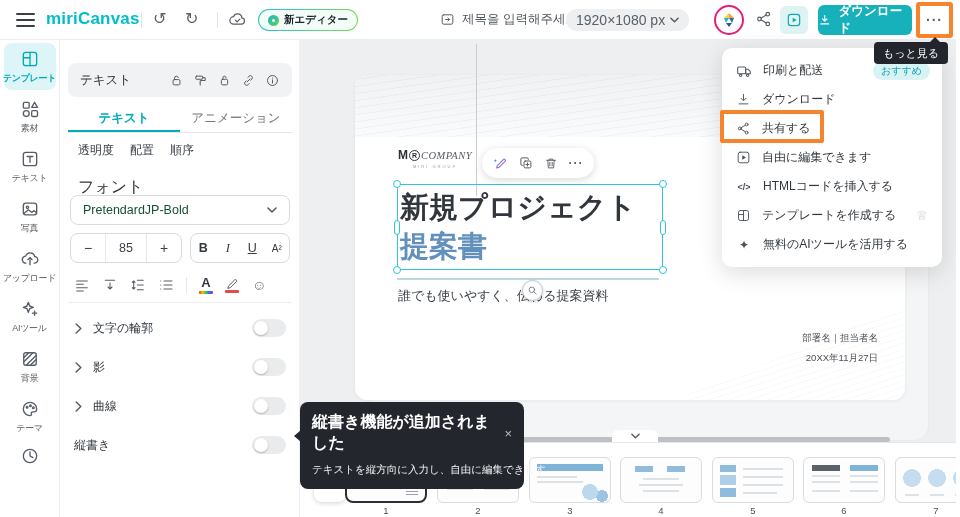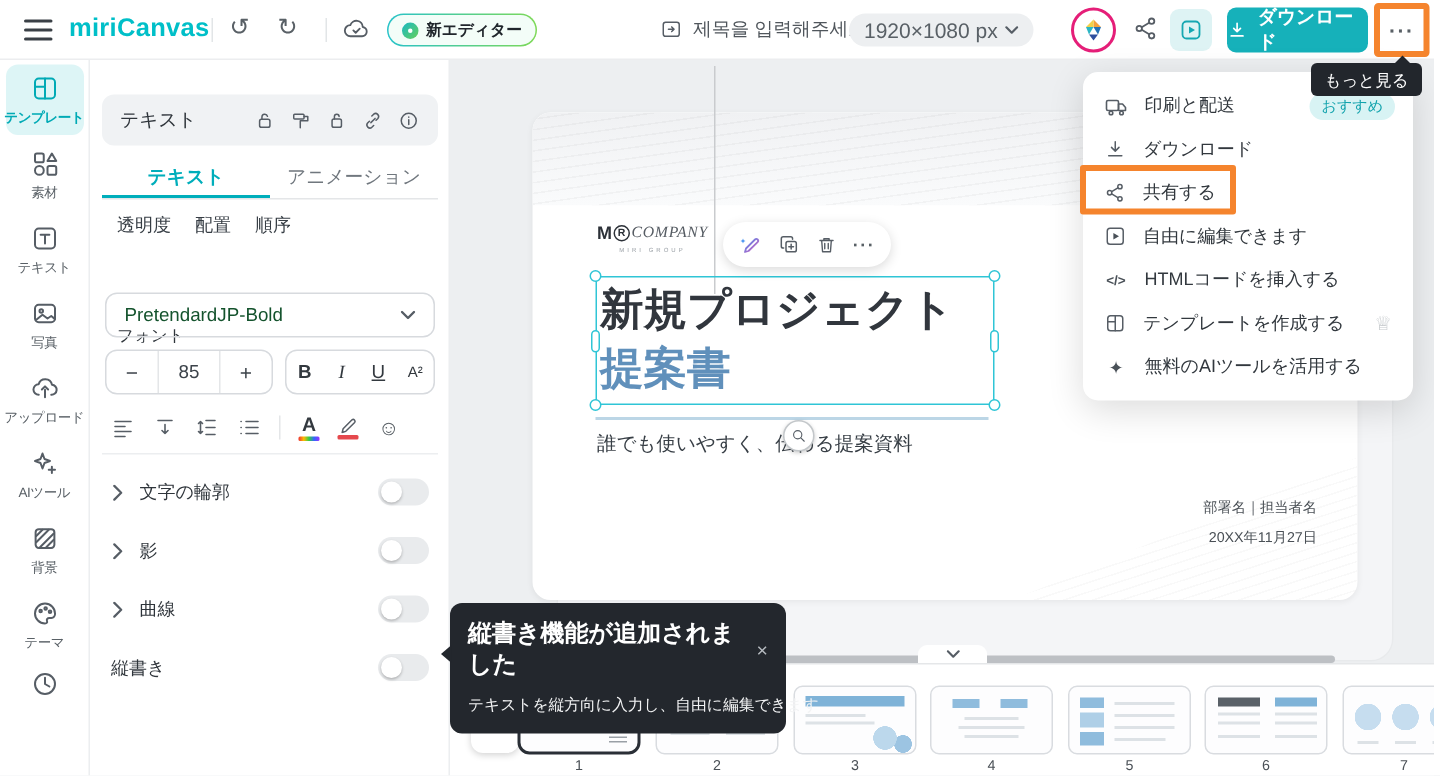--- a/index.html
+++ b/index.html
@@ -49,21 +49,21 @@
   .panel { position:absolute; left:60px; top:40px; width:240px; bottom:0; background:#fff; border-right:1px solid #eceef0; z-index:20; }
   .p-head { position:absolute; left:8px; top:23px; width:224px; height:34px; background:#f0f2f4; border-radius:8px; display:flex; align-items:center; padding:0 12px; }
   .p-head .t { font-size:12.5px; color:#2f353b; flex:1; }
   .p-head .icons { display:flex; gap:9px; }
   .p-head .icons span { cursor:pointer; }
   .tabs { position:absolute; left:8px; top:66px; width:224px; height:27px; border-bottom:1px solid #e4e6e8; display:flex; }
   .tab { flex:1; text-align:center; font-size:12.5px; color:#70777e; cursor:pointer; padding-top:4px; }
   .tab.active { color:#00aebb; font-weight:bold; border-bottom:2px solid #00aebb; }
   .qlinks { position:absolute; left:18px; top:102px; display:flex; gap:16px; }
   .qlinks span { font-size:12px; color:#363d44; cursor:pointer; }
-  .f-label { position:absolute; left:18px; top:137px; font-size:11px; color:#2f353b;margin-top:39px; }
+  .f-label { position:absolute; left:18px; top:137px; font-size:16px; color:#2f353b; }
   .f-select { position:absolute; left:10px; top:155px; width:220px; height:30px; border:1px solid #d7dade; border-radius:8px; display:flex; align-items:center; padding:0 12px; cursor:pointer; }
   .f-select .t { font-size:12.5px; color:#14532d; flex:1; }
   .stepper { position:absolute; left:10px; top:193px; width:112px; height:30px; border:1px solid #d7dade; border-radius:8px; display:flex; overflow:hidden; }
   .stepper .cell { display:flex; align-items:center; justify-content:center; font-size:14px; color:#3c434a; cursor:pointer; }
   .stepper .m { width:34px; } .stepper .v { width:42px; border-left:1px solid #e4e6e8; border-right:1px solid #e4e6e8; font-size:12.5px; cursor:text; } .stepper .p { width:34px; }
   .fmt { position:absolute; left:130px; top:193px; width:100px; height:30px; border:1px solid #d7dade; border-radius:8px; display:flex; overflow:hidden; }
   .fmt .cell { flex:1; display:flex; align-items:center; justify-content:center; font-size:12.5px; color:#33393f; cursor:pointer; }
   .fmt .b { font-weight:bold; } .fmt .i { font-style:italic; font-family:"Liberation Serif",serif; } .fmt .u { text-decoration:underline; } .fmt .a2 { font-size:10px; }
   .icrow { position:absolute; left:14px; top:233px; width:212px; height:24px; display:flex; align-items:center; gap:12px; }
   .icrow .itm { cursor:pointer; position:relative; }

